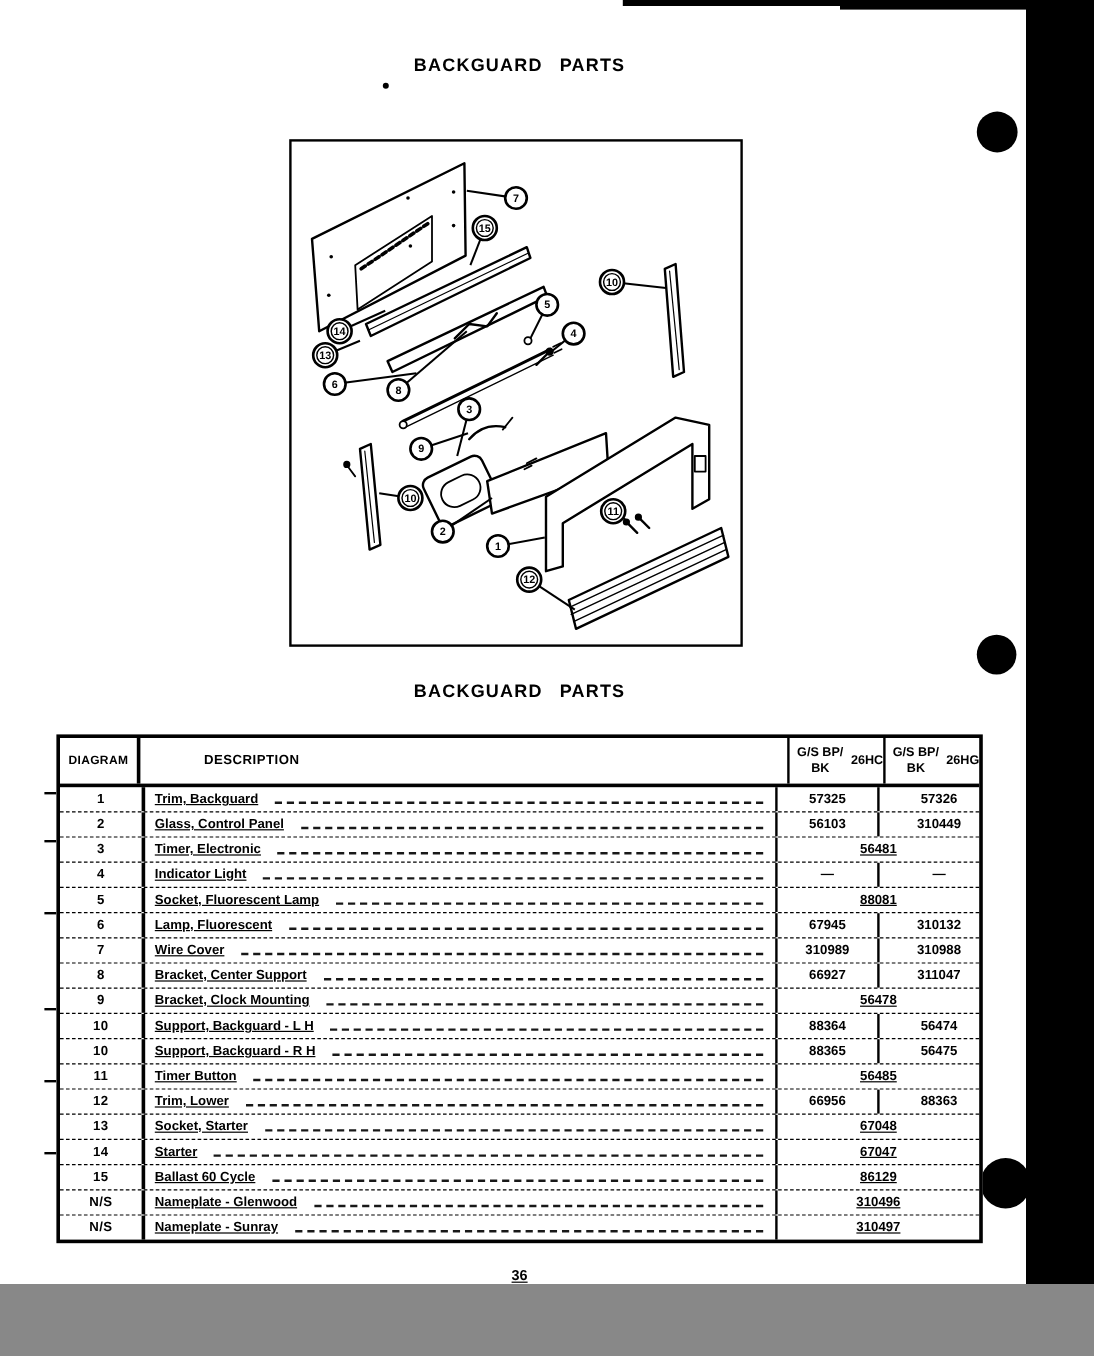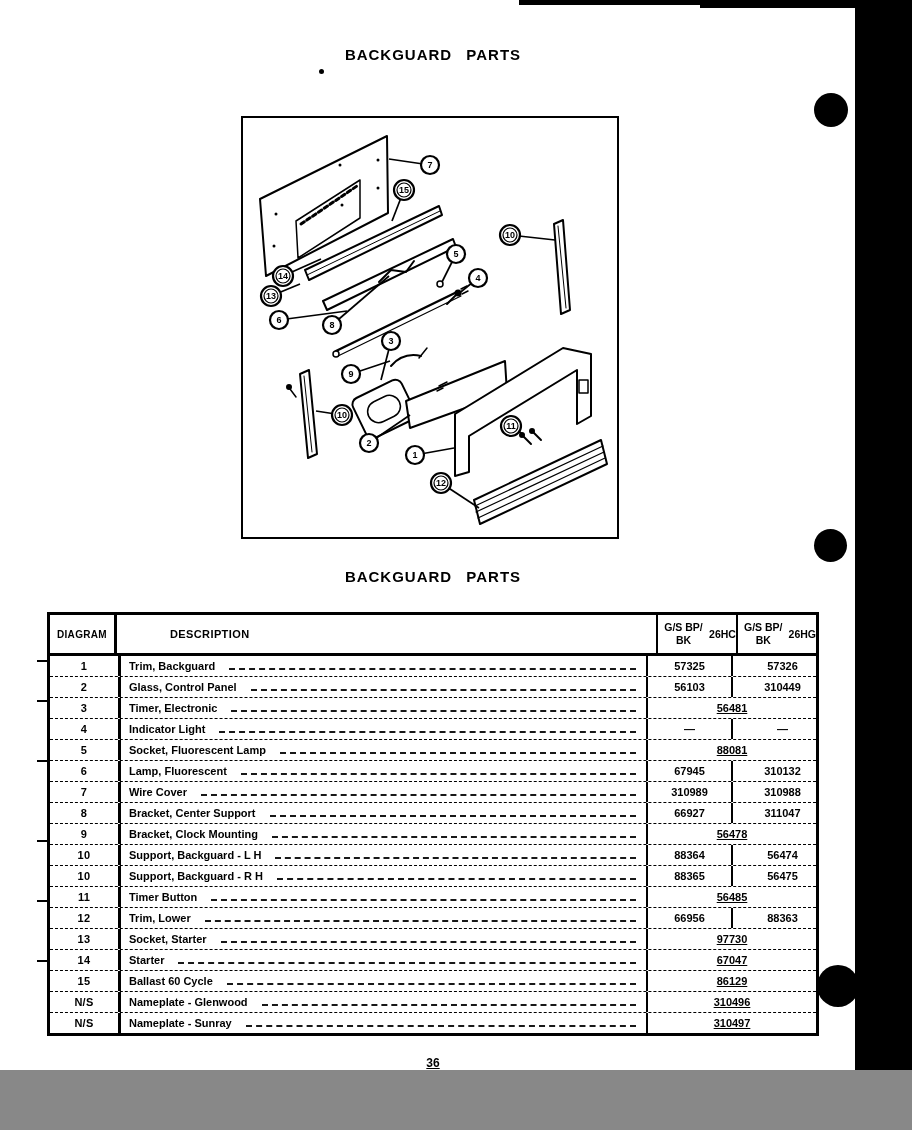--- a/index.html
+++ b/index.html
@@ -41,21 +41,21 @@
   .cdesc{width:527px;border-right:2px solid #000;justify-content:flex-start;padding-left:8px;}
   .thead .cdesc{font-size:11px;letter-spacing:.4px;margin-left:45px;}
   .cm{width:85px;border-right:2px solid #000;flex-direction:row;
     font-size:10.5px;line-height:1.2;text-align:center;}
   .cm.last{width:83px;border-right:none;}
   .trow{display:flex;height:20px;border-bottom:1.5px dashed #000;
     font-size:11px;font-weight:bold;}
   .trow:last-child{border-bottom:none;}
   .rcell{height:100%;}
   .diag{font-size:11px;}
-  .desc{overflow:hidden;white-space:nowrap;}
+  .desc{overflow:hidden;white-space:nowrap;text-decoration:underline;}
   .leader{flex:1;border-top:2px dashed #000;margin:0 10px 0 14px;transform:translateY(3px);opacity:.9;}
   .cm1{width:85px;border-right:2px solid #000;font-size:11px;}
   .cm2{width:83px;font-size:11px;padding-left:16px;}
   .cmm{width:168px;font-size:11px;text-decoration:underline;}
 </style>
 </head>
 <body>
 
 <div class="page">
 
@@ -370,21 +370,21 @@
     </div>
   <div class="c cm1 rcell">66956</div>
           <div class="c cm2 rcell">88363</div>
         </div>
         <div class="trow">
     <div class="c cd rcell diag">13</div>
     <div class="c cdesc rcell desc">
       <span class="dtext">Socket, Starter</span>
       <span class="leader"></span>
     </div>
-  <div class="c cmm rcell">97730</div>
+  <div class="c cmm rcell">67048</div>
         </div>
         <div class="trow">
     <div class="c cd rcell diag">14</div>
     <div class="c cdesc rcell desc">
       <span class="dtext">Starter</span>
       <span class="leader"></span>
     </div>
   <div class="c cmm rcell">67047</div>
         </div>
         <div class="trow">

